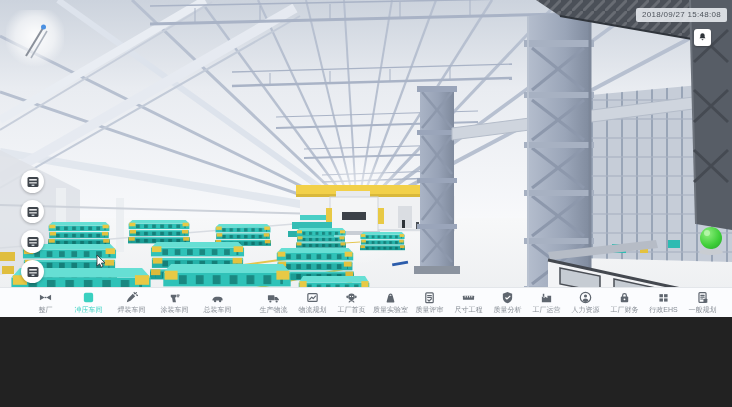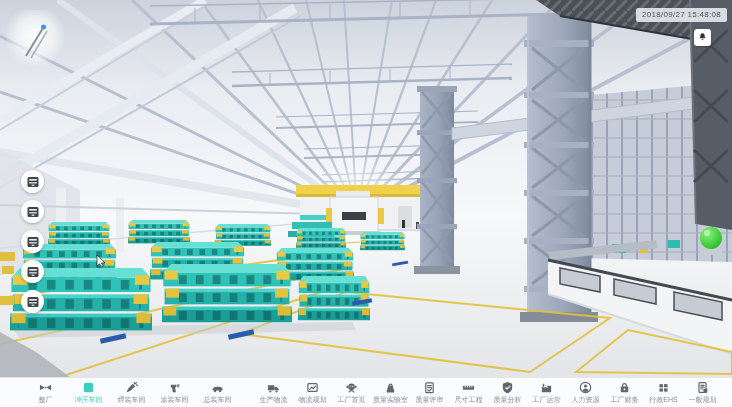--- a/index.html
+++ b/index.html
@@ -1,16 +1,16 @@
 <!DOCTYPE html>
 <html><head>
 <meta charset="utf-8">
 <style>
   html,body{margin:0;padding:0;background:#222;}
-  .stage{position:relative;width:732px;height:407px;overflow:hidden;background:#e5e5e5;
+  .stage{position:relative;width:732px;height:317px;overflow:hidden;background:#e5e5e5;
          font-family:"Liberation Sans",sans-serif;}
   .scene-wrap{position:absolute;left:0;top:0;width:732px;height:377px;}
   .scene-wrap svg{display:block;}
   
   .compass{position:absolute;left:6px;top:10px;width:58px;height:58px;z-index:4;
     background:radial-gradient(circle at 50% 45%, rgba(255,255,255,.95) 0%, rgba(255,255,255,.55) 45%, rgba(255,255,255,0) 72%);}
   .timestamp{position:absolute;top:8px;right:5px;z-index:4;background:rgba(235,238,242,.88);
     color:#4d535b;font-size:8px;line-height:12px;padding:1px 6px;border-radius:2px;letter-spacing:.3px;}
   .bell-btn{position:absolute;top:29px;right:21px;width:17px;height:17px;background:#fff;border-radius:3px;
     box-shadow:0 1px 2px rgba(0,0,0,.3);display:flex;align-items:center;justify-content:center;z-index:4;cursor:pointer;}

